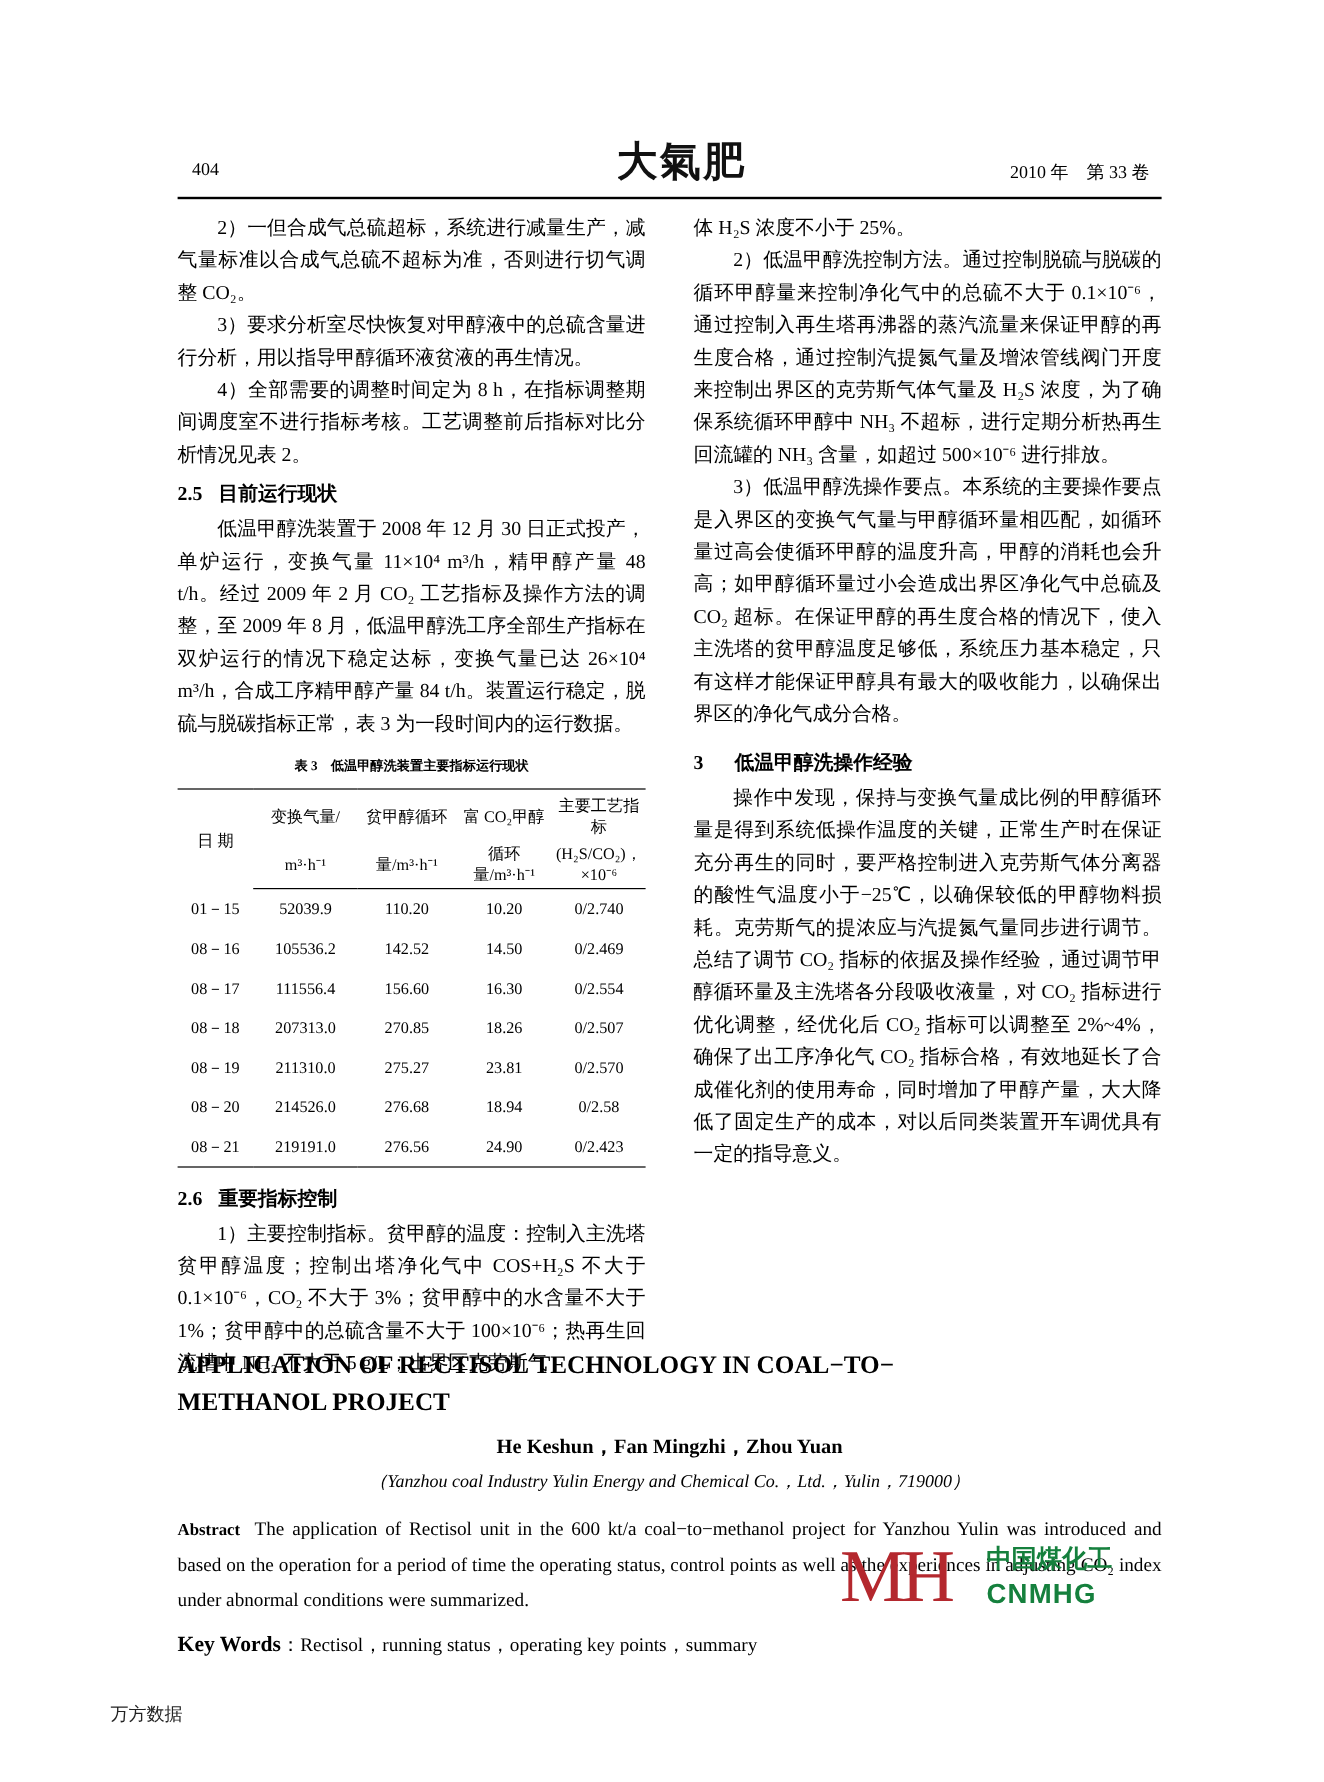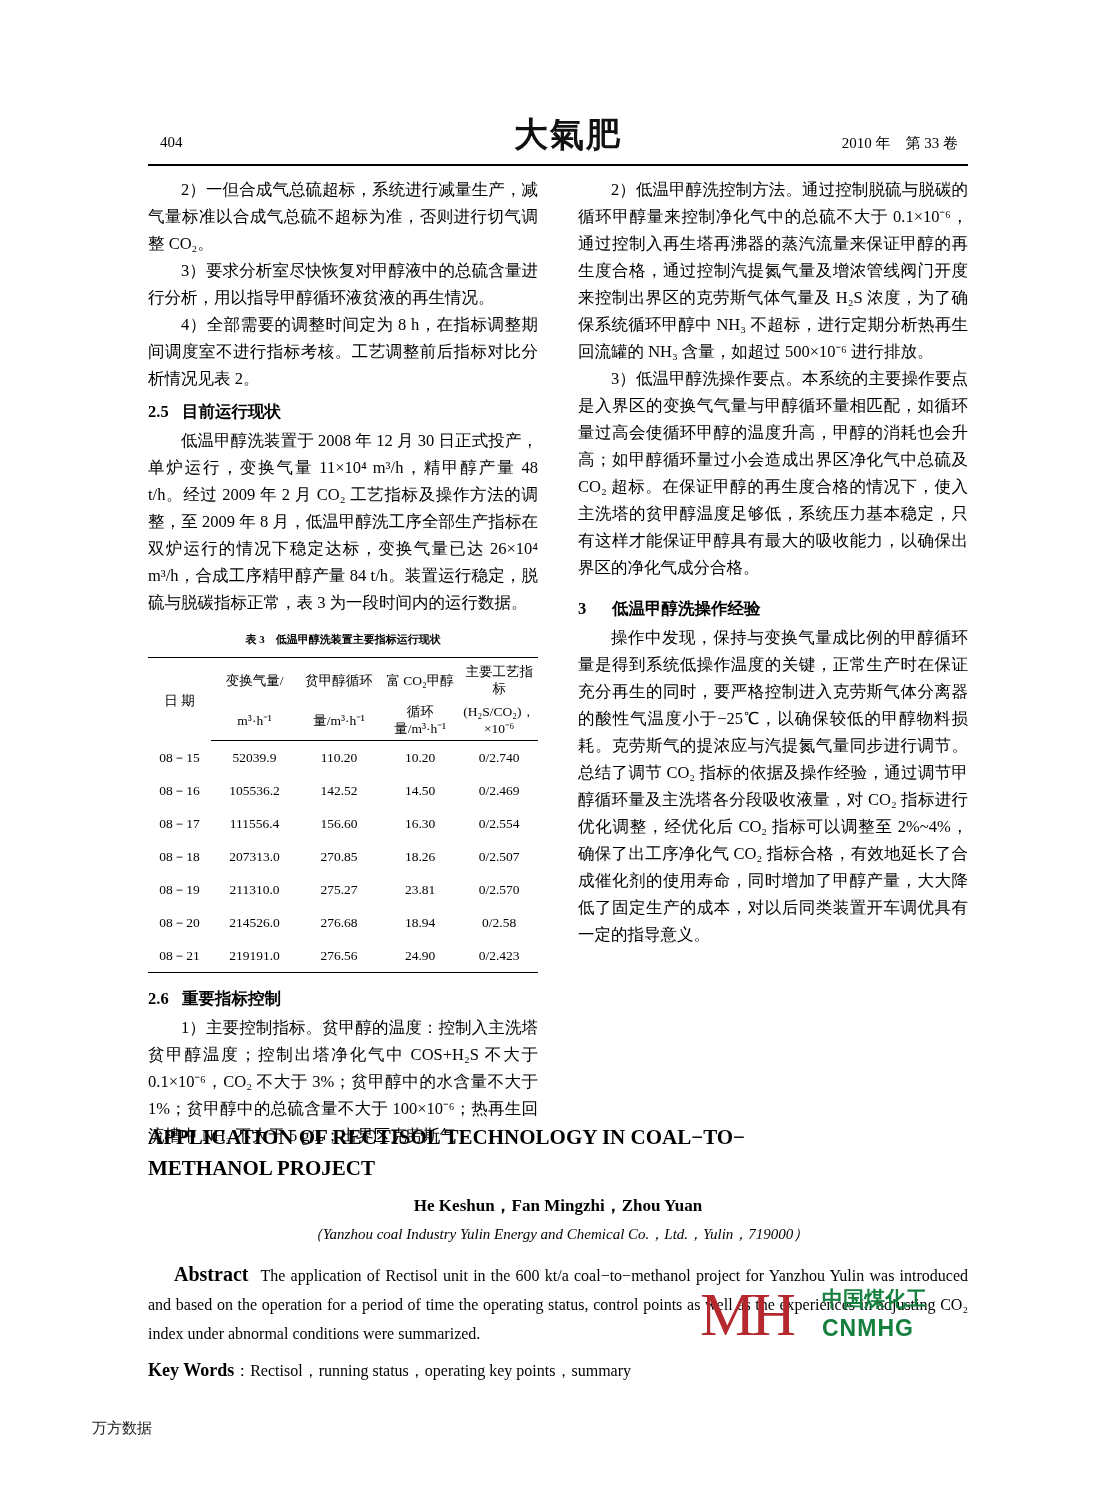--- a/index.html
+++ b/index.html
@@ -66,21 +66,21 @@
   }
   .en-authors{
     text-align:center; font-weight:bold; font-size:17px; margin-top:10px;
   }
   .en-affil{
     text-align:center; font-size:15px; font-style:italic; margin-top:8px;
   }
   .en-abs{
     margin-top:16px; font-size:16px; line-height:29px; text-align:justify;
   }
-  .en-abs .lab{font-weight:bold; font-size:20px; margin-right:12px;margin-left:26px;}
+  .en-abs .lab{font-weight:bold; font-size:14px; margin-right:12px;}
   .en-kw{margin-top:8px; font-size:16px; line-height:29px;}
   .en-kw .lab{font-weight:bold; font-size:18px;}
   
   .logo{
     position:absolute; left:700px; top:1283px; width:260px; height:70px;
   }
   .logo .mark{
     position:absolute; left:0; top:0; font-size:62px; font-weight:normal; color:#b4282e;
     font-family:"Liberation Serif",serif; letter-spacing:-4px; line-height:62px;
   }
@@ -132,21 +132,21 @@
         </tr>
         <tr>
           <th class="rule-mid hcell">m³·h⁻¹</th>
           <th class="rule-mid hcell">量/m³·h⁻¹</th>
           <th class="rule-mid hcell">循环量/m³·h⁻¹</th>
           <th class="rule-mid hcell">(H₂S/CO₂)，×10⁻⁶</th>
         </tr>
       </thead>
       <tbody>
         <tr>
-          <td>08－15</td>
+          <td>01－15</td>
           <td>52039.9</td>
           <td>110.20</td>
           <td>10.20</td>
           <td>0/2.740</td>
         </tr>
         <tr>
           <td>08－16</td>
           <td>105536.2</td>
           <td>142.52</td>
           <td>14.50</td>
@@ -190,20 +190,21 @@
       </tbody>
     </table>
 
     <p class="sec" style="margin-top:12px">
       <span class="num">2.6</span><span>重要指标控制</span>
     </p>
     <p>1）主要控制指标。贫甲醇的温度：控制入主洗塔贫甲醇温度；控制出塔净化气中 COS+H₂S 不大于 0.1×10⁻⁶，CO₂ 不大于 3%；贫甲醇中的水含量不大于 1%；贫甲醇中的总硫含量不大于 100×10⁻⁶；热再生回流槽中 NH₃ 不大于 5 g/L；出界区克劳斯气</p>
   </div>
 
   <div class="col right">
+    <p class="noind">体 H₂S 浓度不小于 25%。</p>
     <p>2）低温甲醇洗控制方法。通过控制脱硫与脱碳的循环甲醇量来控制净化气中的总硫不大于 0.1×10⁻⁶，通过控制入再生塔再沸器的蒸汽流量来保证甲醇的再生度合格，通过控制汽提氮气量及增浓管线阀门开度来控制出界区的克劳斯气体气量及 H₂S 浓度，为了确保系统循环甲醇中 NH₃ 不超标，进行定期分析热再生回流罐的 NH₃ 含量，如超过 500×10⁻⁶ 进行排放。</p>
     <p>3）低温甲醇洗操作要点。本系统的主要操作要点是入界区的变换气气量与甲醇循环量相匹配，如循环量过高会使循环甲醇的温度升高，甲醇的消耗也会升高；如甲醇循环量过小会造成出界区净化气中总硫及 CO₂ 超标。在保证甲醇的再生度合格的情况下，使入主洗塔的贫甲醇温度足够低，系统压力基本稳定，只有这样才能保证甲醇具有最大的吸收能力，以确保出界区的净化气成分合格。</p>
 
     <p class="sec" style="margin-top:14px">
       <span class="num">3</span><span>低温甲醇洗操作经验</span>
     </p>
     <p>操作中发现，保持与变换气量成比例的甲醇循环量是得到系统低操作温度的关键，正常生产时在保证充分再生的同时，要严格控制进入克劳斯气体分离器的酸性气温度小于−25℃，以确保较低的甲醇物料损耗。克劳斯气的提浓应与汽提氮气量同步进行调节。总结了调节 CO₂ 指标的依据及操作经验，通过调节甲醇循环量及主洗塔各分段吸收液量，对 CO₂ 指标进行优化调整，经优化后 CO₂ 指标可以调整至 2%~4%，确保了出工序净化气 CO₂ 指标合格，有效地延长了合成催化剂的使用寿命，同时增加了甲醇产量，大大降低了固定生产的成本，对以后同类装置开车调优具有一定的指导意义。</p>
   </div>
 
   <div class="en">

